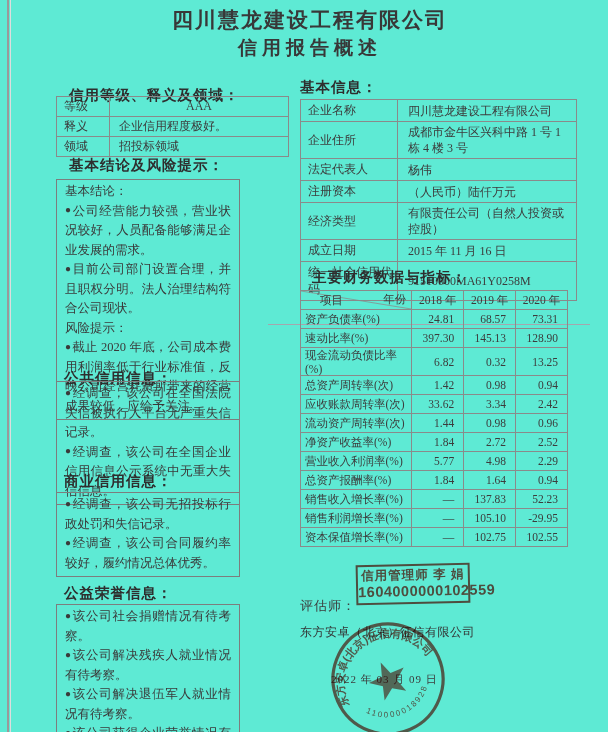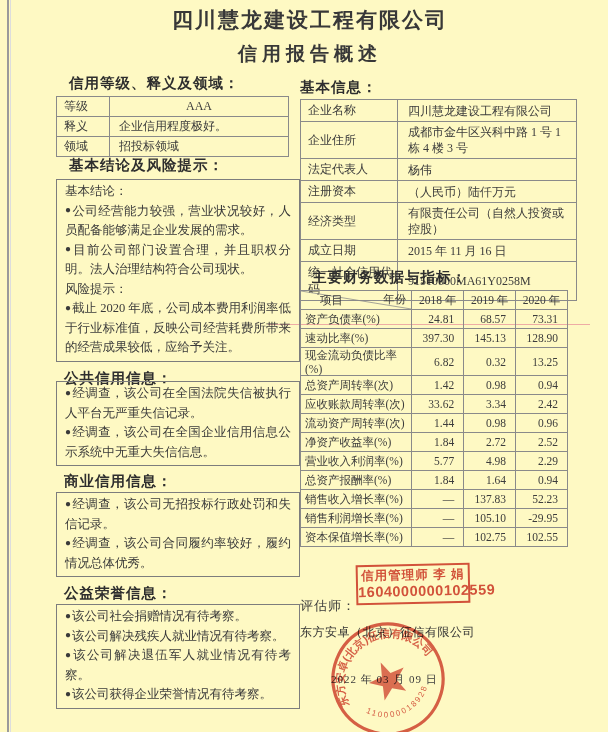--- a/index.html
+++ b/index.html
@@ -1,44 +1,44 @@
 <!DOCTYPE html>
 <html style="--stamp-red: #cf453c;"><head>
 <meta charset="utf-8">
 <style>
   :root { --stamp-red:#cf453c; --ink:#3c3c3c; --line:#8a8a8a; }
   * { margin:0; padding:0; box-sizing:border-box; }
   body { background:#e8e8e8; }
   #page {
     position:relative; width:608px; height:732px; margin:0 auto;
-    background:#fef9c3; overflow:hidden;
+    background:#5eead4; overflow:hidden;
     font-family:"Liberation Serif","DejaVu Serif",serif; color:var(--ink);
   }
   .scan-edge { position:absolute; top:0; bottom:0; left:7px; width:1.5px; background:#9a9a9a; }
   .scan-edge2 { position:absolute; top:0; bottom:0; left:9.5px; width:1px; background:#ddd; }
   .pink-line { position:absolute; top:324px; left:268px; width:322px; height:1px; background:rgba(224,110,140,.55); }
 
   .title-wrap { position:absolute; top:6px; left:30px; width:560px; text-align:center; }
   .title1 { font-size:21px; font-weight:bold; letter-spacing:2px; color:#383838; }
-  .title2 { font-size:19px; font-weight:bold; letter-spacing:5px; margin-top:7px; color:#383838; }
+  .title2 { font-size:19px; font-weight:bold; letter-spacing:5px; margin-top:1px; color:#383838; }
 
   .sec-h { position:absolute; font-family:"Liberation Sans","DejaVu Sans",sans-serif;
            font-weight:bold; font-size:14.5px; letter-spacing:1px; color:#2e2e2e; white-space:nowrap; }
 
   table { border-collapse:collapse; }
   th, td { border:1px solid var(--line); font-weight:normal; }
 
   
   #rating-table { position:absolute; left:56px; top:96px; width:233px; font-size:12px; }
   #rating-table th { width:53px; text-align:left; padding:1px 15px 1px 7px; height:16px; }
   #rating-table td { padding:1px 0 1px 9px; }
   #rating-table tr:first-child td { text-align:center; padding-left:0; }
 
   
-  .tbox { position:absolute; left:56px; width:244px; border:1px solid #7d7d7d;
+  .tbox { position:absolute; left:56px; width:184px; border:1px solid #7d7d7d;
           padding:2px 8px 3px 8px; background:transparent; }
   .tline { font-size:12.5px; line-height:19.5px; text-align:justify; color:#3a3a3a; }
   .b-ic { font-size:10px; margin-right:1px; position:relative; top:-1.5px; }
 
   
   #info-table { position:absolute; left:300px; top:99px; width:277px; font-size:12px; }
   #info-table th { width:97px; text-align:left; padding:2px 0 2px 7px; font-size:12px; }
   #info-table td { padding:2px 4px 2px 10px; line-height:16px; }
 
   
@@ -76,21 +76,21 @@
 <div id="page">
   <div class="scan-edge"></div>
   <div class="scan-edge2"></div>
   <div class="pink-line"></div>
 
   <div class="title-wrap">
     <div class="title1">四川慧龙建设工程有限公司</div>
     <div class="title2">信用报告概述</div>
   </div>
 
-  <div class="sec-h" style="left:69px; top:74px;">信用等级、释义及领域：</div>
+  <div class="sec-h" style="left:69px; top:86px;">信用等级、释义及领域：</div>
   <table id="rating-table">
       <tbody id="rating-body">
         <tr>
           <th>等级</th>
           <td>AAA</td>
         </tr>
         <tr>
           <th>释义</th>
           <td>企业信用程度极好。</td>
         </tr>

